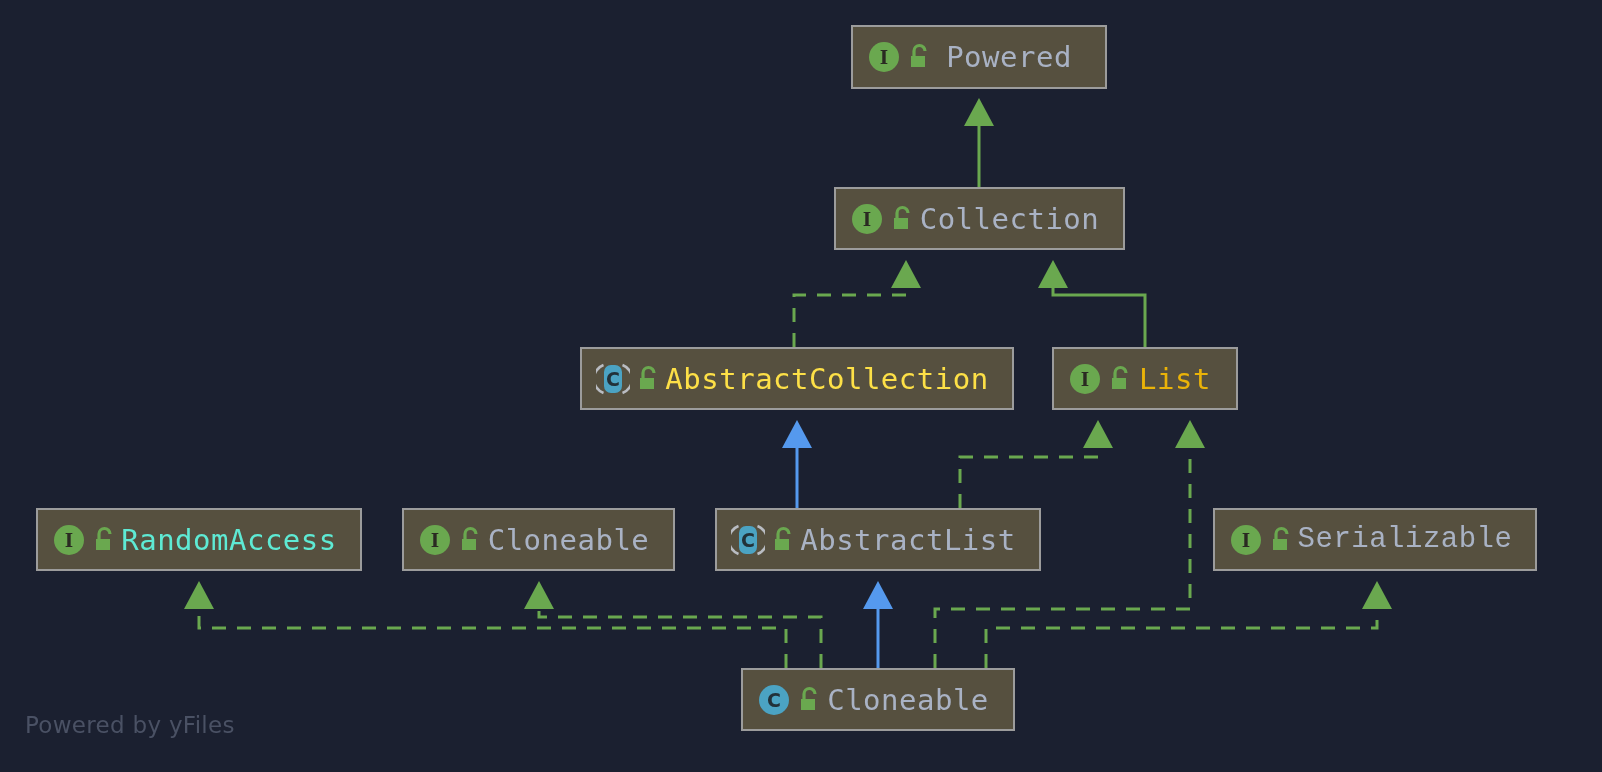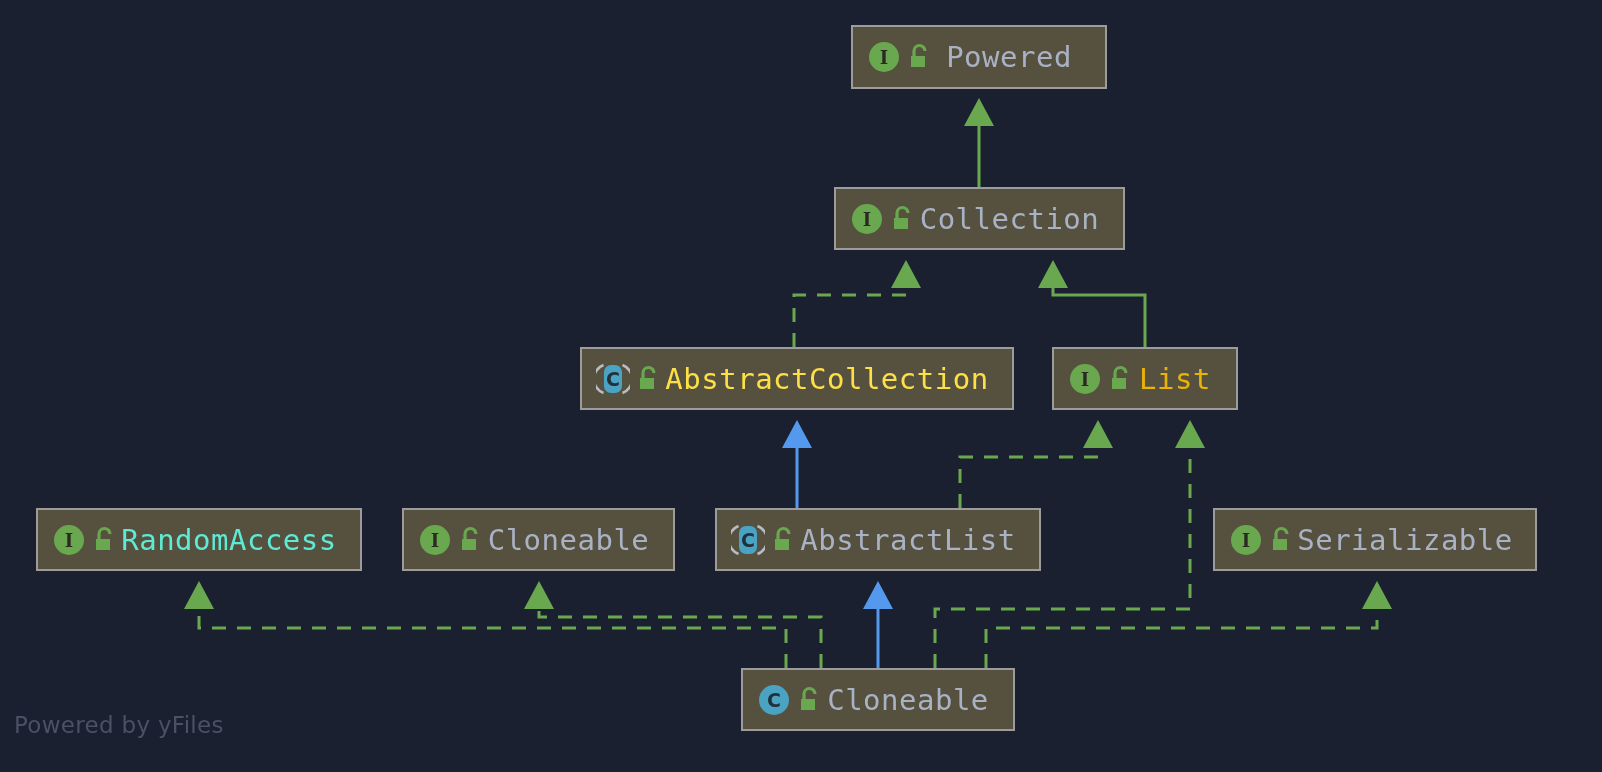--- a/index.html
+++ b/index.html
@@ -59,21 +59,21 @@
     text-align: center;
     color: #a9b2c4;
     font-family: "DejaVu Sans Mono", monospace;
     font-size: 29px;
     letter-spacing: 0.5px;
     white-space: nowrap;
     padding-right: 6px;
   }
   #watermark {
     position: absolute;
-    left: 14px;
+    left: 25px;
     top: 712px;
     color: #4a5164;
     font-family: "DejaVu Sans", sans-serif;
     font-size: 23px;
     letter-spacing: 0.3px;
     z-index: 2;
   }
 </style>
 </head>
 <body>
@@ -235,21 +235,21 @@
               <text x="17" y="24" text-anchor="middle" font-family="DejaVu Serif, serif" font-size="18" font-weight="bold" fill="#2a2a22">I</text>
             </svg>
           </span>
           <span class="lock-icon">
             <svg width="26" height="30" viewBox="0 0 26 30">
               <path d="M7 14 L7 9 A5.5 5.5 0 0 1 18 9" stroke="#6aa84f" stroke-width="3.2" fill="none" stroke-linecap="butt"></path>
               <rect x="4" y="14" width="14" height="11" fill="#6aa84f"></rect>
             </svg>
           </span>
         </div>
-        <span class="node-label" style="color: rgb(169, 178, 196);">Serializable</span>
+        <span class="node-label" style="color: rgb(169, 178, 196); font-family: Liberation Mono, monospace;">Serializable</span>
       </div>
       <div class="uml-node" style="left: 741px; top: 668px; width: 274px; height: 63px; background: rgb(86, 80, 63); border-color: rgb(156, 156, 156);">
         <div class="node-icons">
           <span class="type-icon">
             <svg width="34" height="34" viewBox="0 0 34 34">
               <circle cx="17" cy="17" r="15" fill="#4ba3c3"></circle>
               <text x="17" y="24" text-anchor="middle" font-family="DejaVu Sans, sans-serif" font-size="19" font-weight="bold" fill="#223139">C</text>
             </svg>
           </span>
           <span class="lock-icon">

